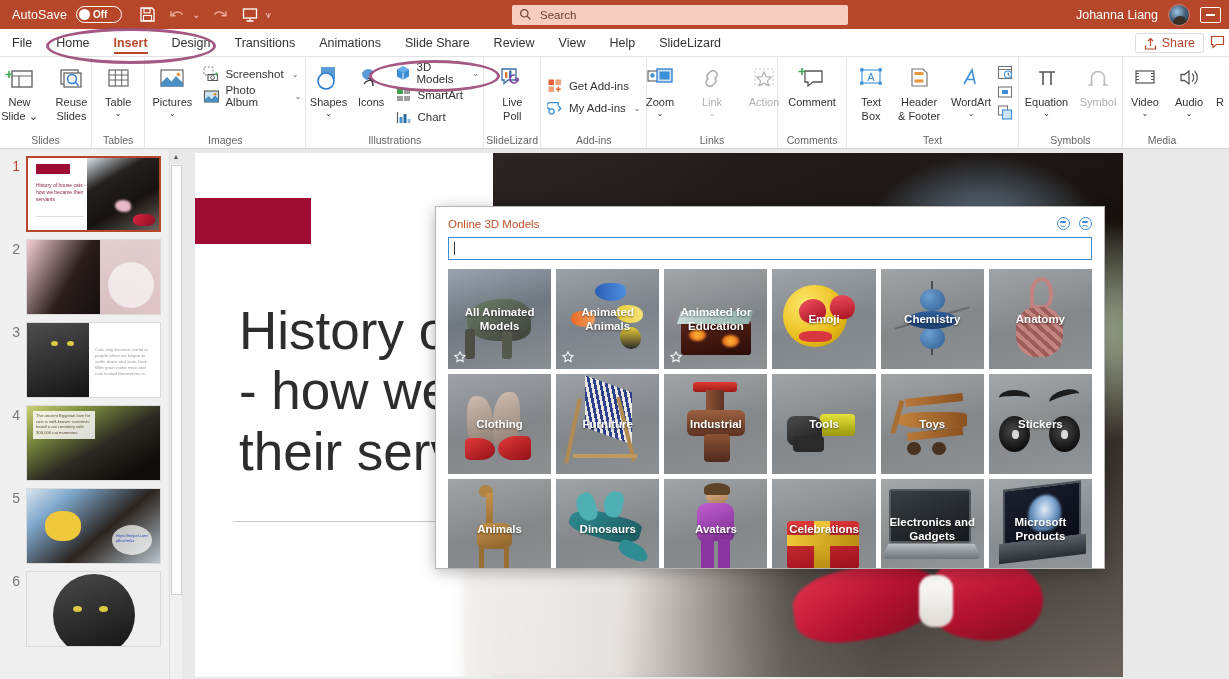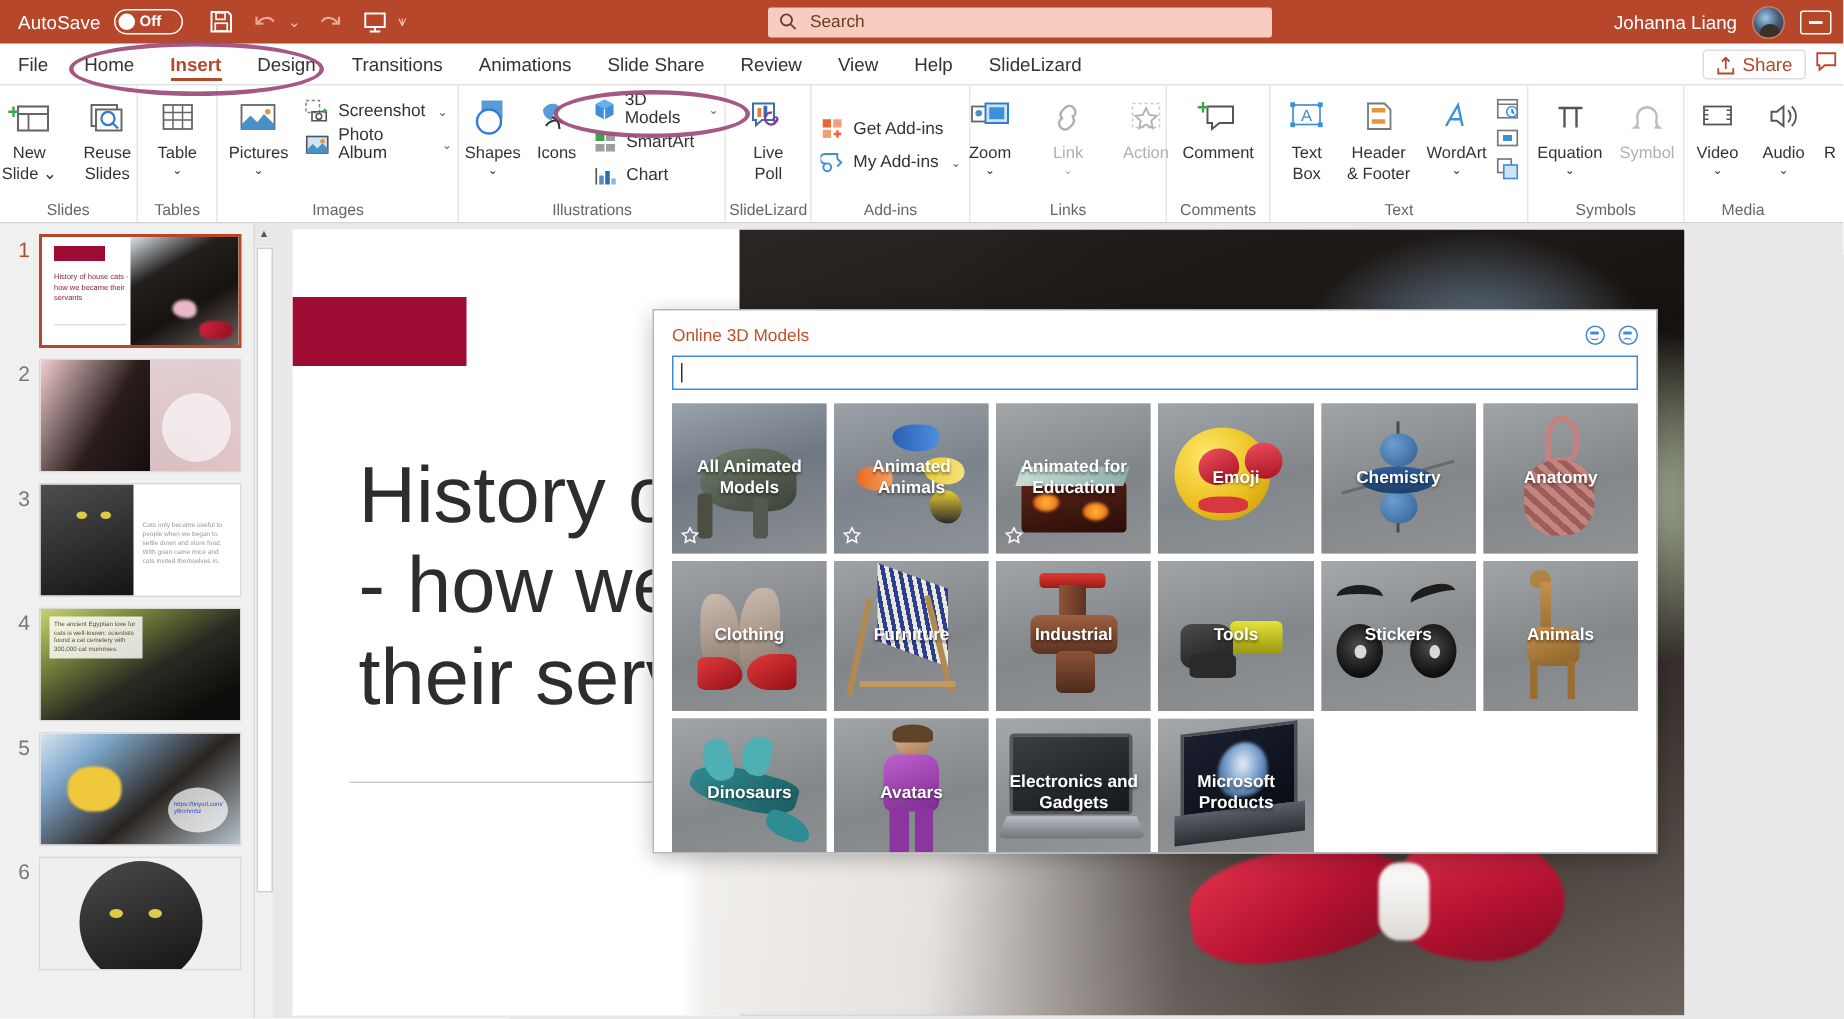--- a/index.html
+++ b/index.html
@@ -901,20 +901,30 @@
     </div>
 
     <div class="tile">
       <div class="art" style="background:linear-gradient(165deg,#a0a4a7 0%,#83878a 55%,#8f9295 100%)"></div>
       <div class="art" style="left:46%;top:40%;width:34%;height:22%;background:linear-gradient(180deg,#e5e23a,#9a970d);border-radius:4px"></div>
       <div class="art" style="left:14%;top:42%;width:34%;height:30%;background:linear-gradient(160deg,#4c4c4c,#1c1c1c);border-radius:22% 30% 18% 26%"></div>
       <div class="art" style="left:20%;top:62%;width:30%;height:16%;background:#2a2a2a;border-radius:18%"></div>
       <span class="tile-label">Tools</span>
     </div>
 
+    <div class="tile">
+      <div class="art" style="background:linear-gradient(165deg,#a0a4a7 0%,#83878a 55%,#8f9295 100%)"></div>
+      <div class="art" style="left:16%;top:38%;width:68%;height:16%;background:linear-gradient(90deg,#c3843e,#8a5220);border-radius:40% 20% 20% 40%"></div>
+      <div class="art" style="left:24%;top:22%;width:56%;height:8%;background:linear-gradient(90deg,#b8793a,#8a5220);transform:rotate(-6deg)"></div>
+      <div class="art" style="left:26%;top:56%;width:54%;height:8%;background:linear-gradient(90deg,#b8793a,#8a5220);transform:rotate(-6deg)"></div>
+      <div class="art" style="left:14%;top:26%;width:5%;height:34%;background:#a96f32;transform:rotate(16deg)"></div>
+      <div class="art" style="left:26%;top:68%;width:13%;height:13%;border-radius:50%;background:#4a3220"></div>
+      <div class="art" style="left:50%;top:68%;width:13%;height:13%;border-radius:50%;background:#4a3220"></div>
+      <span class="tile-label">Toys</span>
+    </div>
 
     <div class="tile">
       <div class="art" style="background:linear-gradient(165deg,#a4a8aa 0%,#868a8d 55%,#929598 100%)"></div>
       <div class="art" style="left:10%;top:16%;width:30%;height:16%;border-top:6px solid #1d1d1d;border-radius:60% 60% 0 0"></div>
       <div class="art" style="left:58%;top:16%;width:30%;height:16%;border-top:6px solid #1d1d1d;border-radius:60% 60% 0 0;transform:rotate(-16deg)"></div>
       <div class="art" style="left:10%;top:42%;width:30%;height:36%;border-radius:50%;background:radial-gradient(circle at 46% 42%,#4a4a4a,#0e0e0e 72%)"></div>
       <div class="art" style="left:58%;top:42%;width:30%;height:36%;border-radius:50%;background:radial-gradient(circle at 46% 42%,#4a4a4a,#0e0e0e 72%)"></div>
       <div class="art" style="left:22%;top:56%;width:7%;height:9%;border-radius:50%;background:#d9d9d9"></div>
       <div class="art" style="left:70%;top:56%;width:7%;height:9%;border-radius:50%;background:#d9d9d9"></div>
       <span class="tile-label">Stickers</span>
@@ -942,20 +952,28 @@
     <div class="tile">
       <div class="art" style="background:linear-gradient(165deg,#a0a4a7 0%,#83878a 55%,#8f9295 100%)"></div>
       <div class="art" style="left:40%;top:6%;width:22%;height:20%;border-radius:50%;background:linear-gradient(160deg,#e6bc97,#a77b55)"></div>
       <div class="art" style="left:38%;top:4%;width:26%;height:12%;border-radius:50% 50% 20% 20%;background:#5f4328"></div>
       <div class="art" style="left:32%;top:24%;width:36%;height:38%;background:linear-gradient(160deg,#c05fd0,#7a2b8c);border-radius:26% 26% 16% 16%"></div>
       <div class="art" style="left:36%;top:60%;width:12%;height:30%;background:#8b35a0"></div>
       <div class="art" style="left:52%;top:60%;width:12%;height:30%;background:#8b35a0"></div>
       <span class="tile-label">Avatars</span>
     </div>
 
+    <div class="tile">
+      <div class="art" style="background:linear-gradient(165deg,#a0a4a7 0%,#83878a 55%,#8f9295 100%)"></div>
+      <div class="art" style="left:14%;top:42%;width:70%;height:48%;background:linear-gradient(170deg,#e23a3a,#9a0f1c);border-radius:4px"></div>
+      <div class="art" style="left:40%;top:42%;width:16%;height:48%;background:linear-gradient(180deg,#f0c838,#b98d12)"></div>
+      <div class="art" style="left:14%;top:56%;width:70%;height:11%;background:linear-gradient(90deg,#f0c838,#b98d12)"></div>
+      <div class="art" style="left:22%;top:12%;width:58%;height:32%;background:radial-gradient(ellipse at 50% 60%,#f5d košt 0%,#f0c838 45%,#b98d12 100%);border-radius:48% 48% 26% 26%"></div>
+      <span class="tile-label">Celebrations</span>
+    </div>
 
     <div class="tile">
       <div class="art" style="background:linear-gradient(165deg,#a4a8ab 0%,#888c8f 55%,#94989b 100%)"></div>
       <div class="art" style="left:8%;top:10%;width:80%;height:54%;background:linear-gradient(160deg,#3a3f44,#15181b);border:2px solid #54595e;border-radius:3px"></div>
       <div class="art" style="left:4%;top:64%;width:90%;height:16%;background:linear-gradient(180deg,#b9bfc4,#6f767c);border-radius:0 0 5px 5px;transform:perspective(40px) rotateX(22deg)"></div>
       <span class="tile-label">Electronics and Gadgets</span>
     </div>
 
     <div class="tile">
       <div class="art" style="background:linear-gradient(165deg,#a4a8ab 0%,#888c8f 55%,#94989b 100%)"></div>

